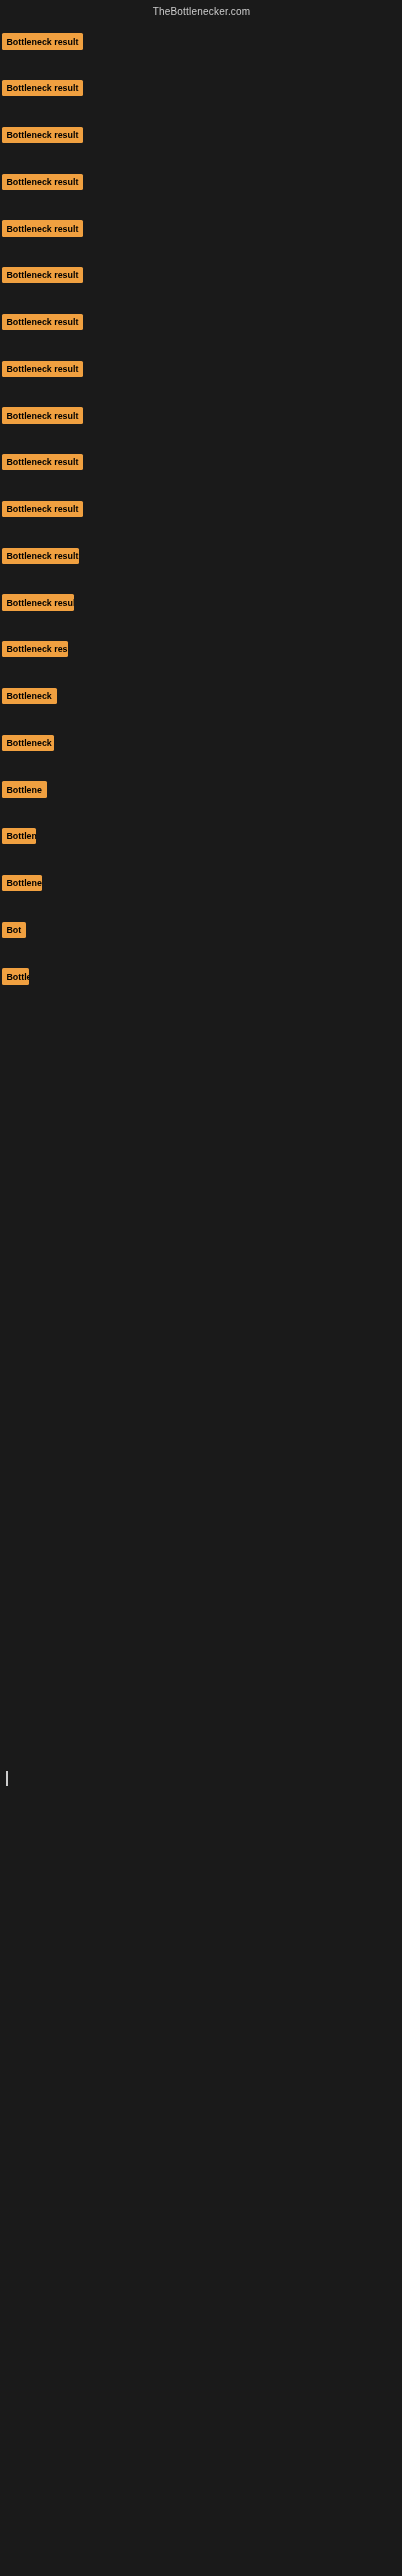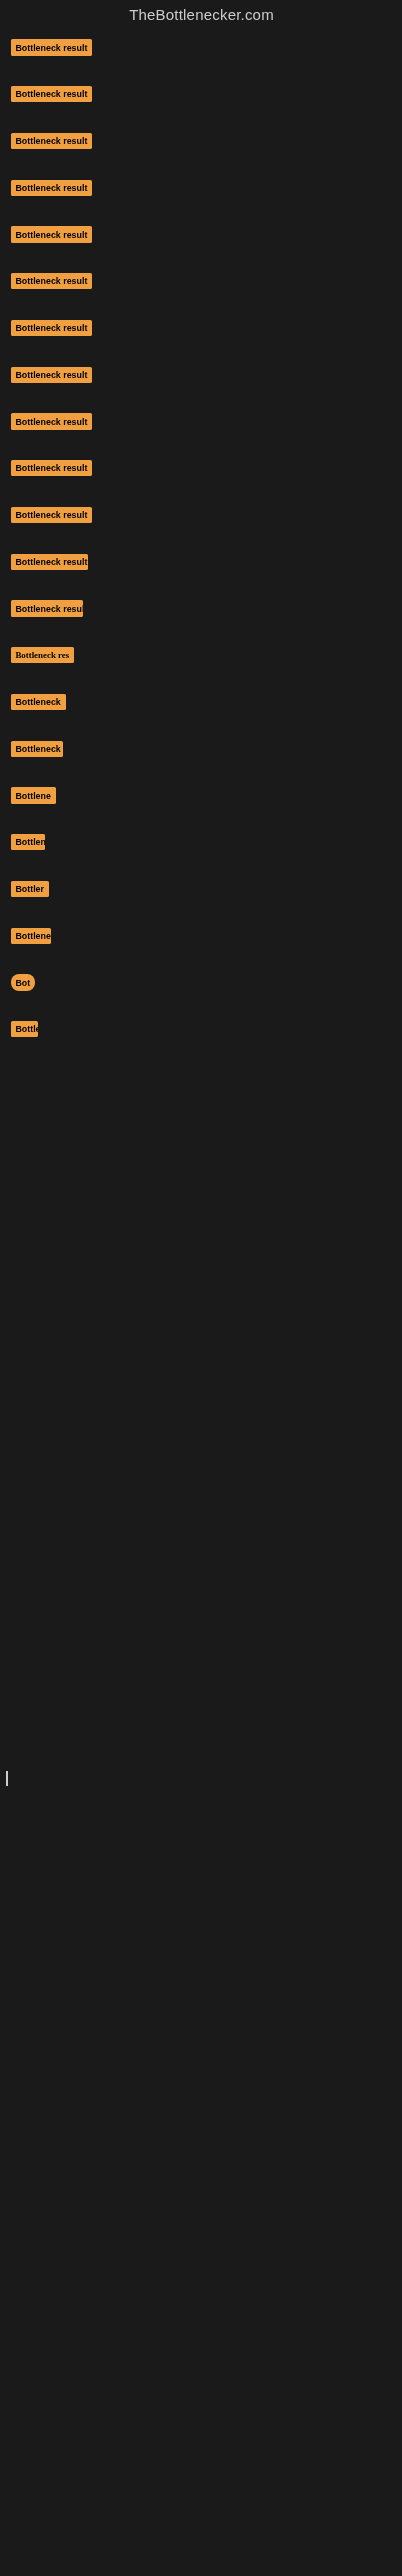--- a/index.html
+++ b/index.html
@@ -13,21 +13,21 @@
       min-height: 2576px;
       background-color: #1a1a1a;
       font-family: Arial, sans-serif;
       position: relative;
     }
 
     .site-header {
       text-align: center;
       padding: 6.4px 0 3.2px 0;
       color: #cccccc;
-      font-size: 15px;
+      font-size: 10px;
       letter-spacing: 0.2px;
     }
 
     .bottleneck-item {
       display: flex;
       align-items: center;
       margin: 0 0 0 1.6px;
       padding: 3.2px 0;
     }
 
@@ -37,21 +37,20 @@
       font-size: 8.9px;
       font-weight: bold;
       padding: 3.2px 4.8px;
       border-radius: 1.6px;
       white-space: nowrap;
       overflow: hidden;
     }
 
     .items-container {
       padding: 1.6px 0;
-      margin-left: 9px;
     }
 
     
     .row-1  { margin-top: 8px; }
     .row-2  { margin-top: 24px; }
     .row-3  { margin-top: 24px; }
     .row-4  { margin-top: 24px; }
     .row-5  { margin-top: 24px; }
     .row-6  { margin-top: 24px; }
     .row-7  { margin-top: 24px; }
@@ -77,29 +76,29 @@
     .w-4     { max-width: 100px; }
     .w-5     { max-width: 98px; }
     .w-6     { max-width: 95px; }
     .w-7     { max-width: 93px; }
     .w-8     { max-width: 90px; }
     .w-9     { max-width: 87px; }
     .w-10    { max-width: 84px; }
     .w-11    { max-width: 81px; }
     .w-12    { max-width: 77px; }
     .w-13    { max-width: 72px; }
-    .w-14    { max-width: 66px; font-family: Liberation Serif, serif; }
+    .w-14    { max-width: 66px; }
     .w-15    { max-width: 58px; }
     .w-16    { max-width: 52px; }
     .w-17    { max-width: 58px; }
     .w-18    { max-width: 47px; }
     .w-19    { max-width: 34px; }
     .w-20    { max-width: 47px; }
     .w-21    { max-width: 40px; }
-    .w-22    { max-width: 50px; border-radius: 8px; }
+    .w-22    { max-width: 50px; }
     .w-23    { max-width: 27px; }
 
     .cursor-line {
       position: absolute;
       left: 6.4px;
       top: 1771px;
       width: 1.6px;
       height: 14.5px;
       background-color: #cccccc;
     }
@@ -159,23 +158,20 @@
     </div>
     <div class="bottleneck-item row-16">
       <span class="bottleneck-badge w-16">Bottleneck r</span>
     </div>
     <div class="bottleneck-item row-17">
       <span class="bottleneck-badge w-17">Bottlene</span>
     </div>
     <div class="bottleneck-item row-19">
       <span class="bottleneck-badge w-19">Bottlene</span>
     </div>
-    <div class="bottleneck-item row-20">
-      <span class="bottleneck-badge w-20">Bottler</span>
-    </div>
     <div class="bottleneck-item row-21">
       <span class="bottleneck-badge w-21">Bottleneck</span>
     </div>
     <div class="bottleneck-item row-22">
       <span class="bottleneck-badge w-22">Bot</span>
     </div>
     <div class="bottleneck-item row-23">
       <span class="bottleneck-badge w-23">Bottlene</span>
     </div>
   </div>

